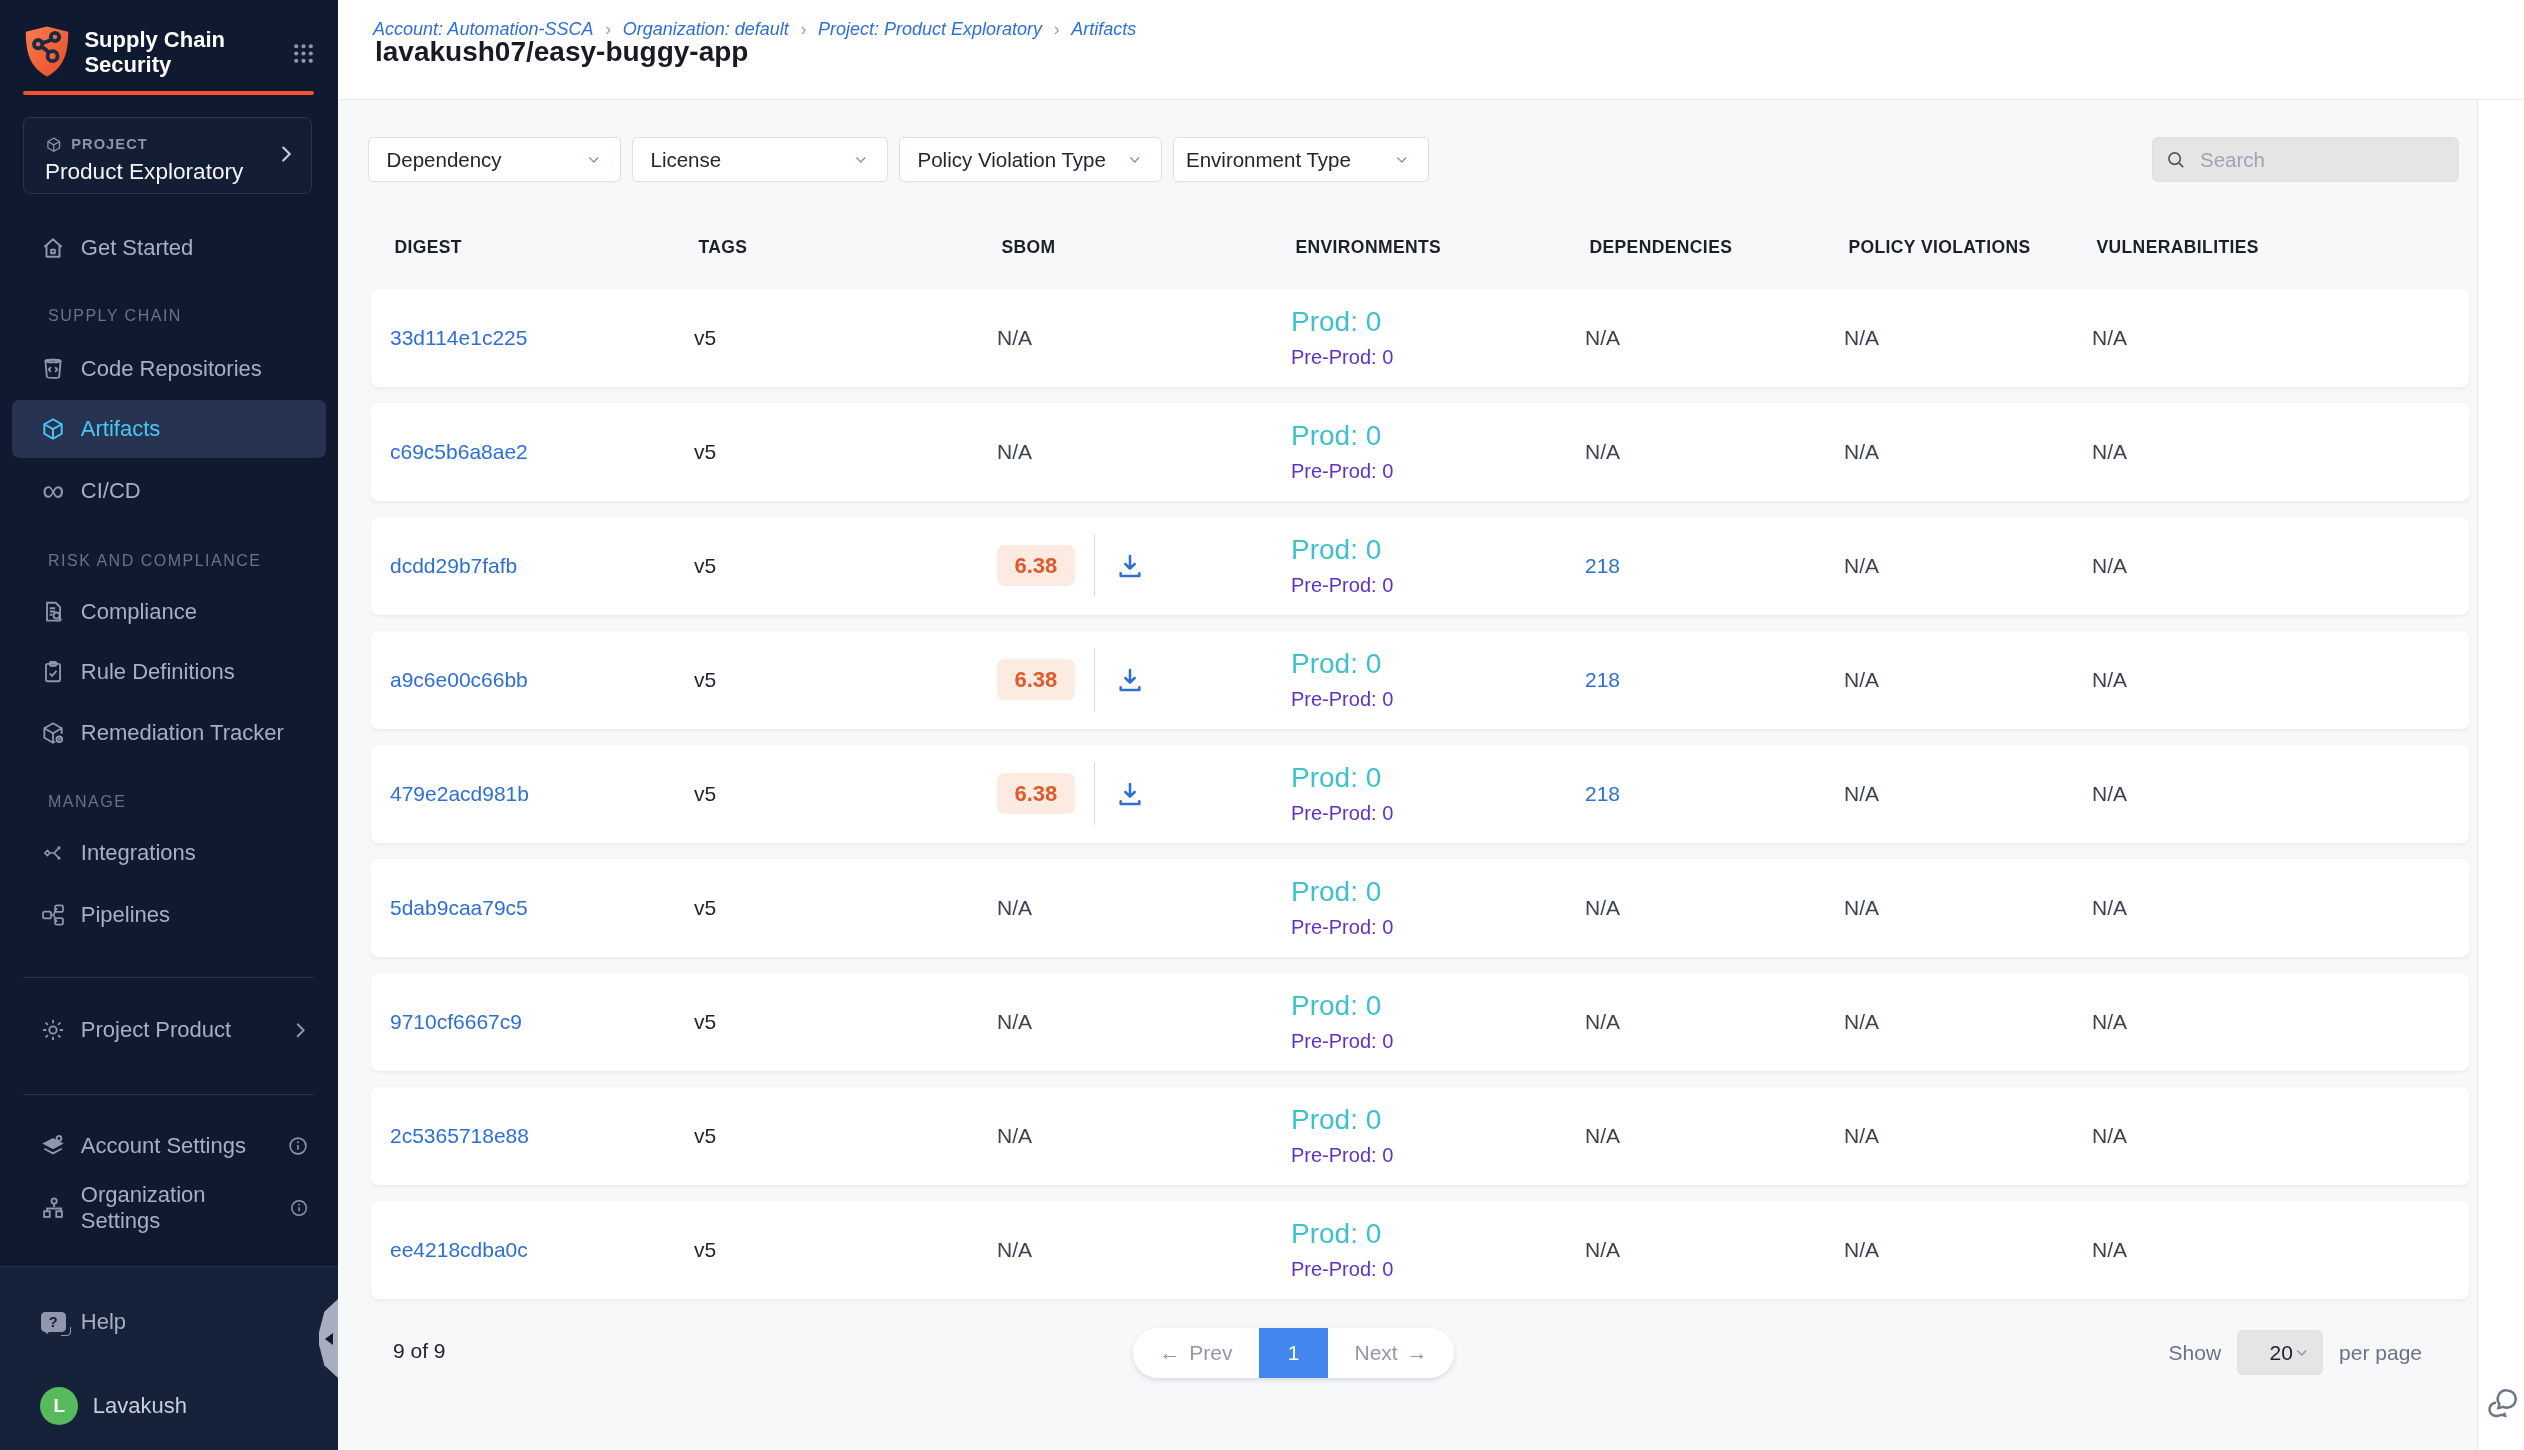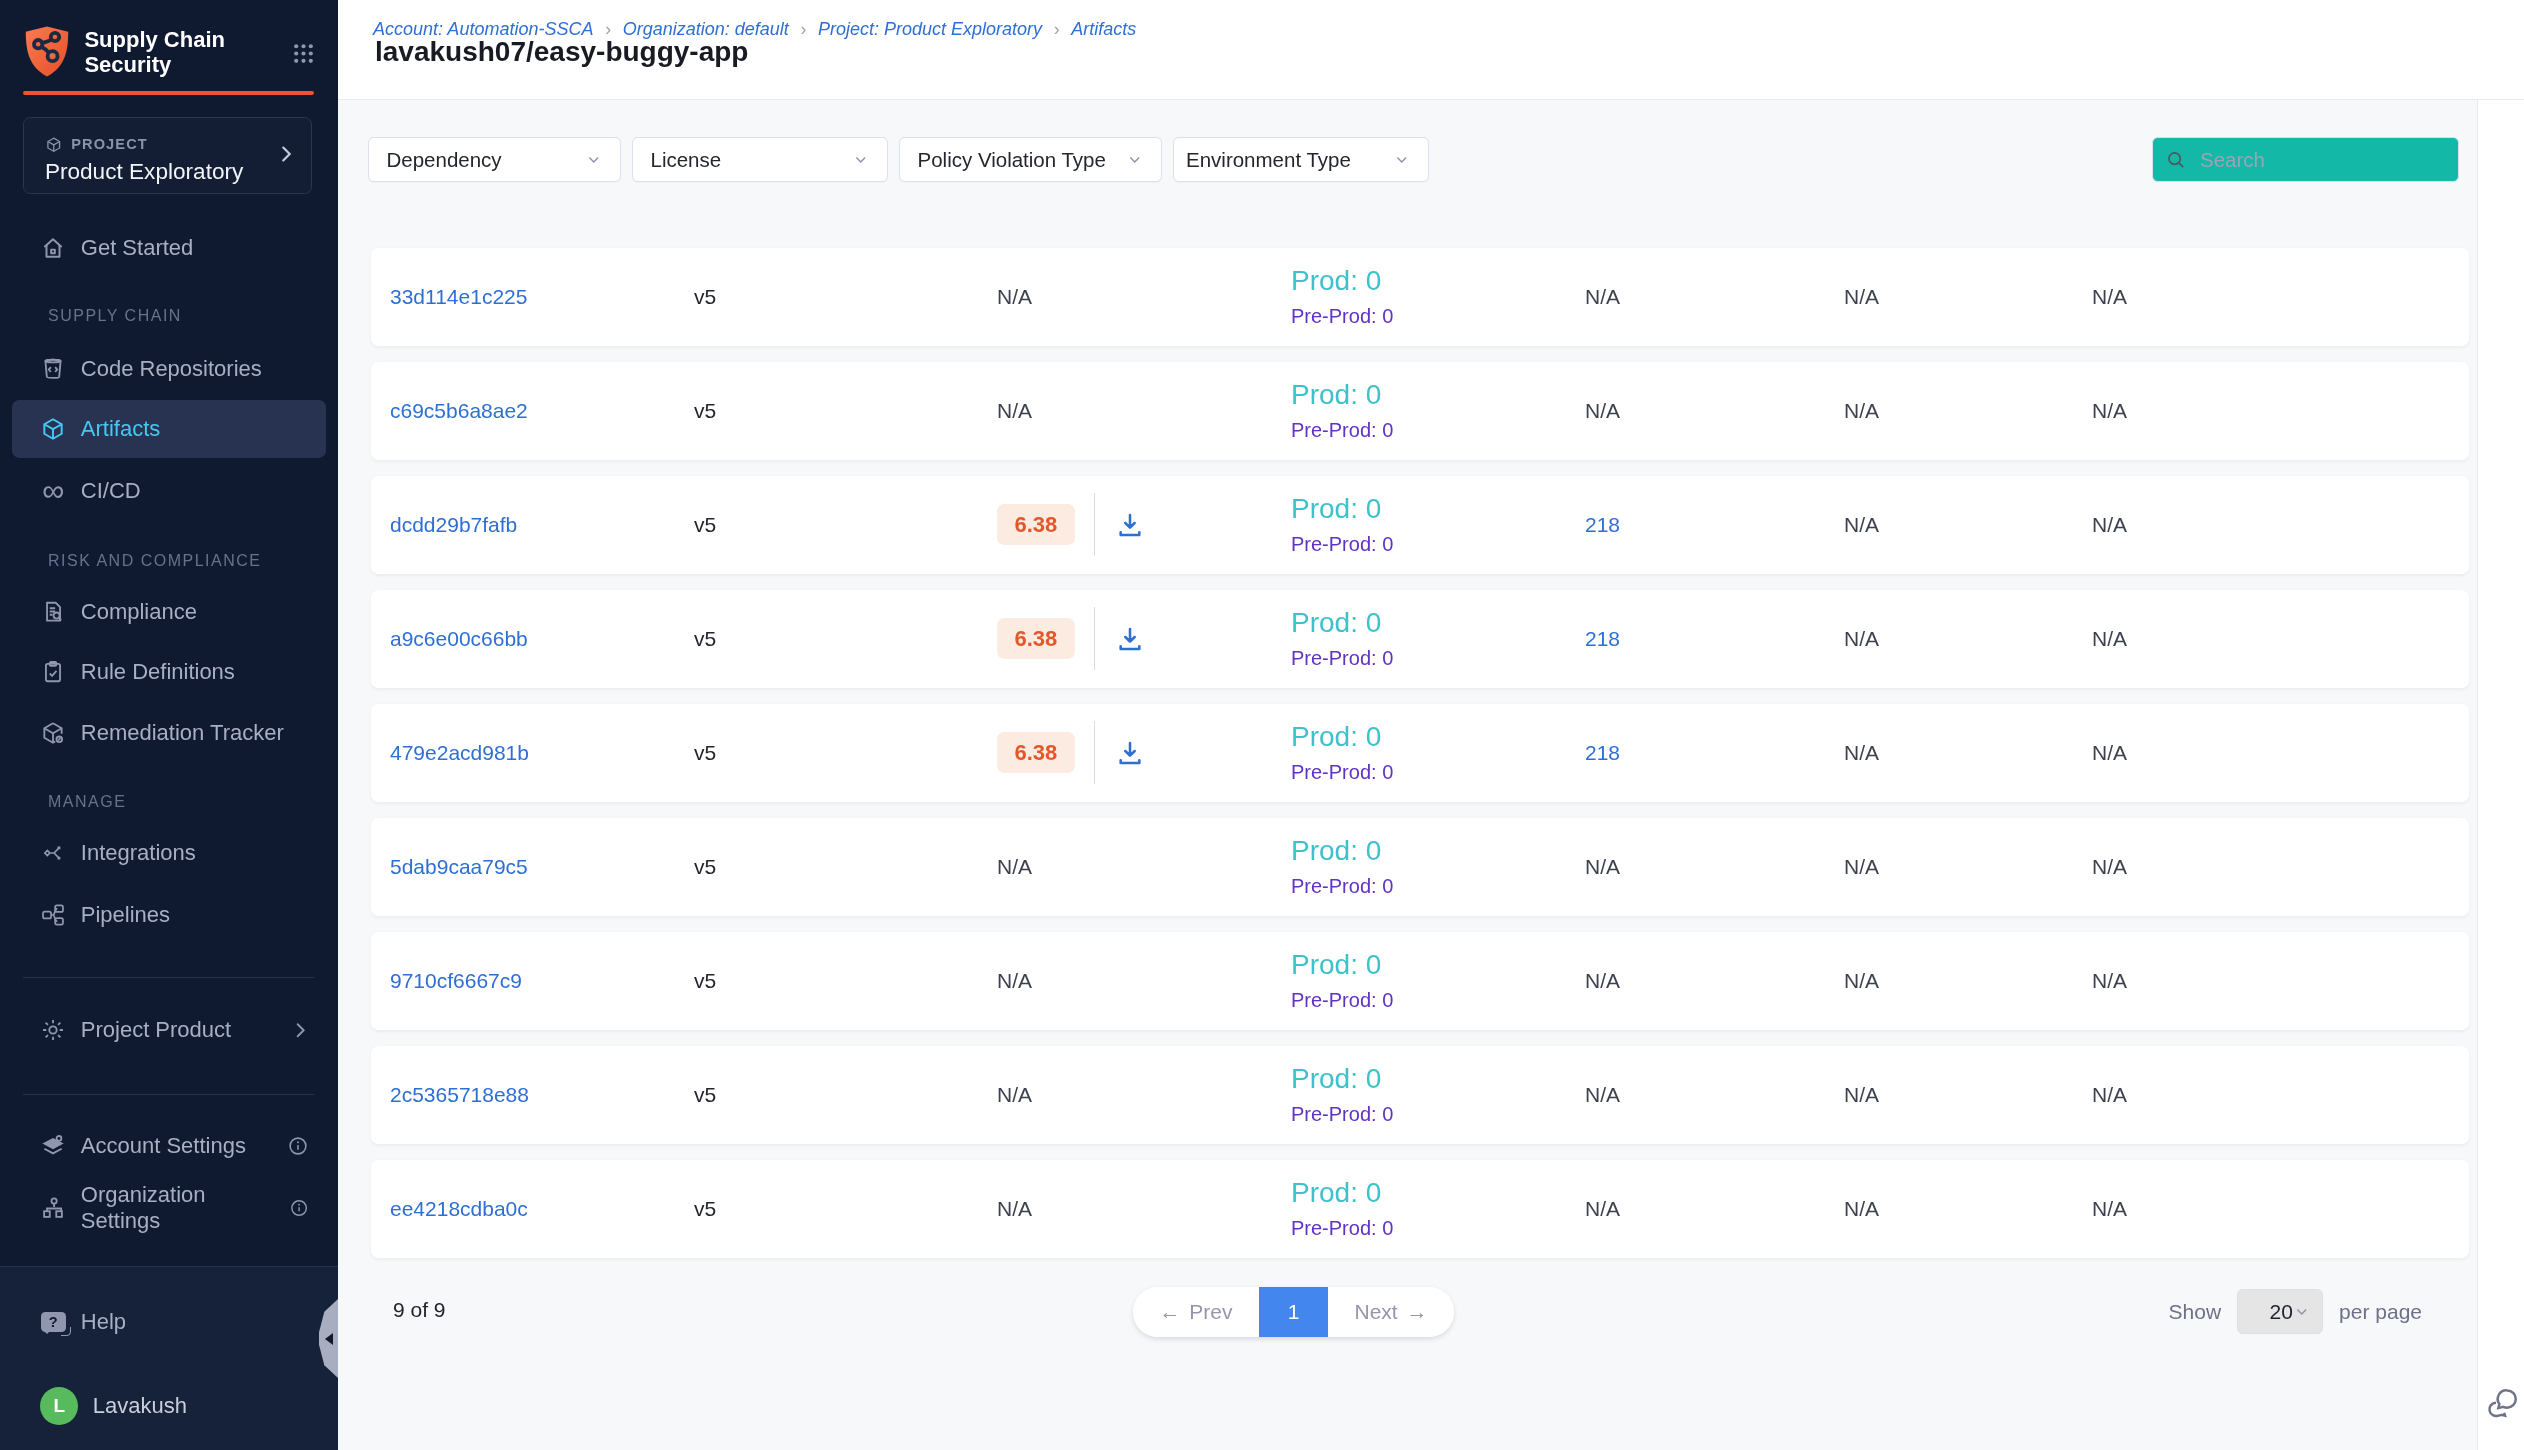--- a/index.html
+++ b/index.html
@@ -49,21 +49,21 @@
   .breadcrumb .sep{color:#9BA1B3; margin:0 11.7px; font-size:17.5px;}
   .page-title{position:absolute; left:37px; top:36px; font-size:28px; font-weight:700; color:#191B22;}
 
   .right-rail{position:absolute; top:100px; right:0; bottom:0; width:48px; background:#FFFFFF; border-left:1.5px solid #E7E9F0;}
   .chat-fab{position:absolute; bottom:29px; left:5.8px; color:#6E7388; cursor:pointer;}
 
   .toolbar{position:absolute; left:30px; top:137px; display:flex; gap:11px;}
   .filter-select{height:45px; background:#fff; border:1.5px solid var(--border); border-radius:5.8px; display:flex; align-items:center; justify-content:space-between; padding:0 17.5px; font-size:20.5px; color:#24262F; cursor:pointer; box-shadow:0 0.7px 1.5px rgba(0,0,0,.03);}
   .filter-select .chev{color:#8C92AC;}
   .search-box{position:absolute; top:137px; right:66px; width:307px; height:45px;}
-  .search-box input{width:100%; height:100%; border:1.5px solid var(--border); border-radius:5.8px; padding:0 14.6px 0 47px; font-size:20.5px; color:#24262F; outline:none; background:#14b8a6; font-family:"Liberation Sans",sans-serif;}
+  .search-box input{width:100%; height:100%; border:1.5px solid var(--border); border-radius:5.8px; padding:0 14.6px 0 47px; font-size:20.5px; color:#24262F; outline:none; background:#e5e5e5; font-family:"Liberation Sans",sans-serif;}
   .search-box input::placeholder{color:#9EA3B5;}
   .search-box .mag{position:absolute; left:13px; top:11.7px; color:#50555F;}
 
   .table{position:absolute; left:33px; top:227px; width:2098px;}
   .row-grid{display:grid; grid-template-columns:304px 303px 294px 294px 259px 248px 1fr; align-items:center;}
   .thead{height:41px; padding-left:23.4px; font-size:17.5px; font-weight:700; color:#1E2028; letter-spacing:0.4px;}
   .card{background:#fff; border-radius:7.3px; height:98px; margin-bottom:16px; padding-left:19px; box-shadow:0 1.5px 3.7px rgba(40,45,70,.06);}
   .card:first-of-type{margin-top:20.5px;}
   .digest{color:var(--link); font-size:21px; font-weight:500; text-decoration:none; cursor:pointer;}
   .tagv{color:#22242E; font-size:21px;}
@@ -348,20 +348,29 @@
 
   <div class="search-box">
     <svg class="mag" width="22" height="22" viewBox="0 0 24 24" fill="none" stroke="#50555F" stroke-width="1.8">
         <circle cx="10.5" cy="10.5" r="6.2"></circle>
         <path d="M15.2 15.2l4.6 4.6"></path>
       </svg>
     <input type="text" placeholder="Search" style="">
   </div>
 
   <div class="table">
+    <div class="row-grid thead" id="thead">
+        <div>DIGEST</div>
+        <div>TAGS</div>
+        <div>SBOM</div>
+        <div>ENVIRONMENTS</div>
+        <div>DEPENDENCIES</div>
+        <div>POLICY VIOLATIONS</div>
+        <div>VULNERABILITIES</div>
+      </div>
     <div id="tbody">
   <div class="row-grid card">
     <div><a class="digest">33d114e1c225</a></div>
     <div class="tagv">v5</div>
     <div>
       <span class="na">N/A</span>
       
     </div>
     <div>
       <div class="env-line1">Prod: 0</div>

